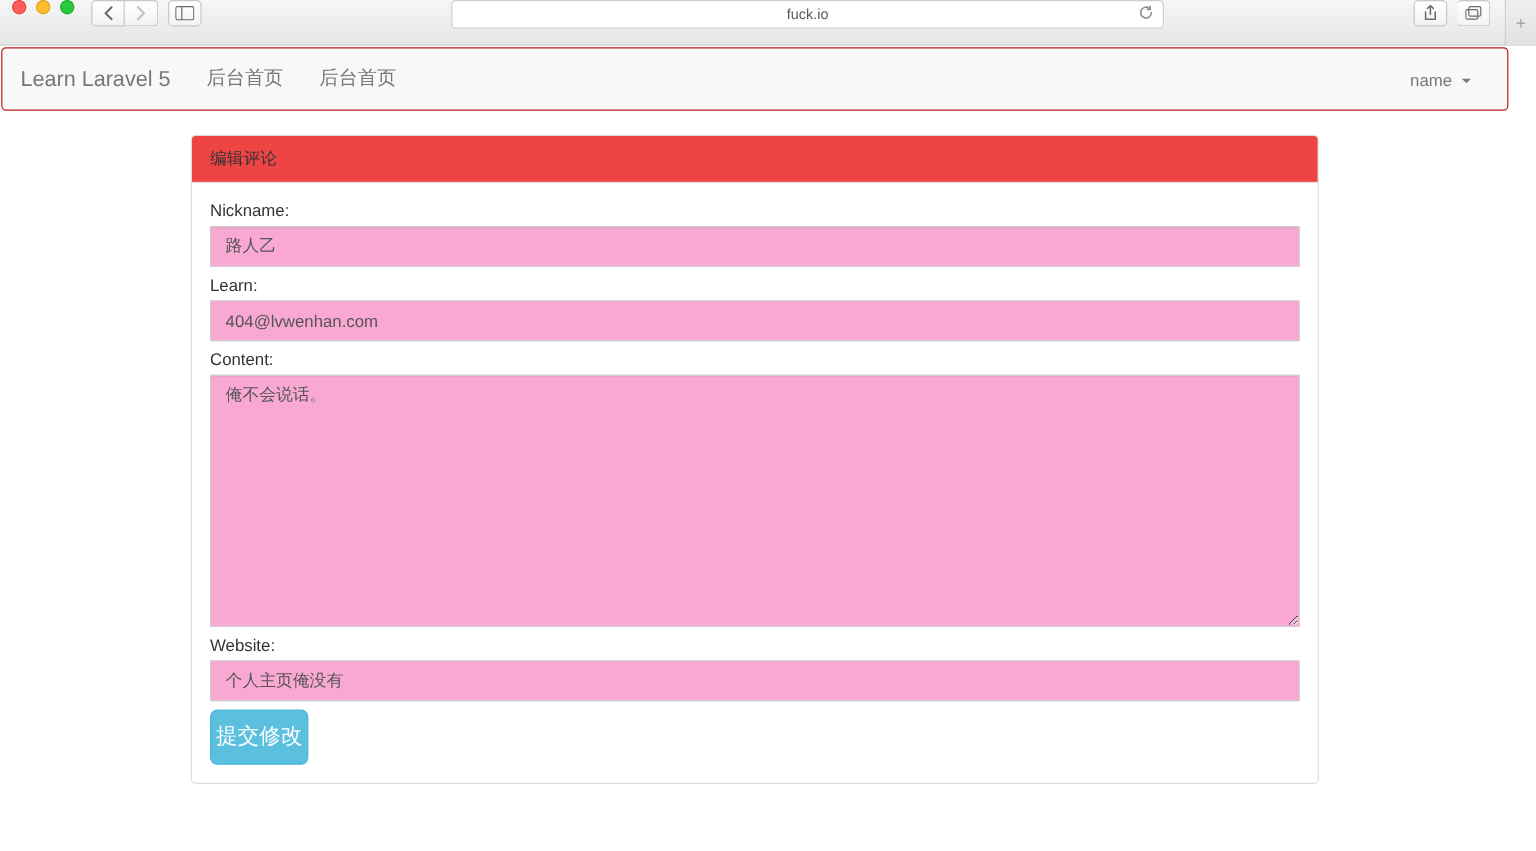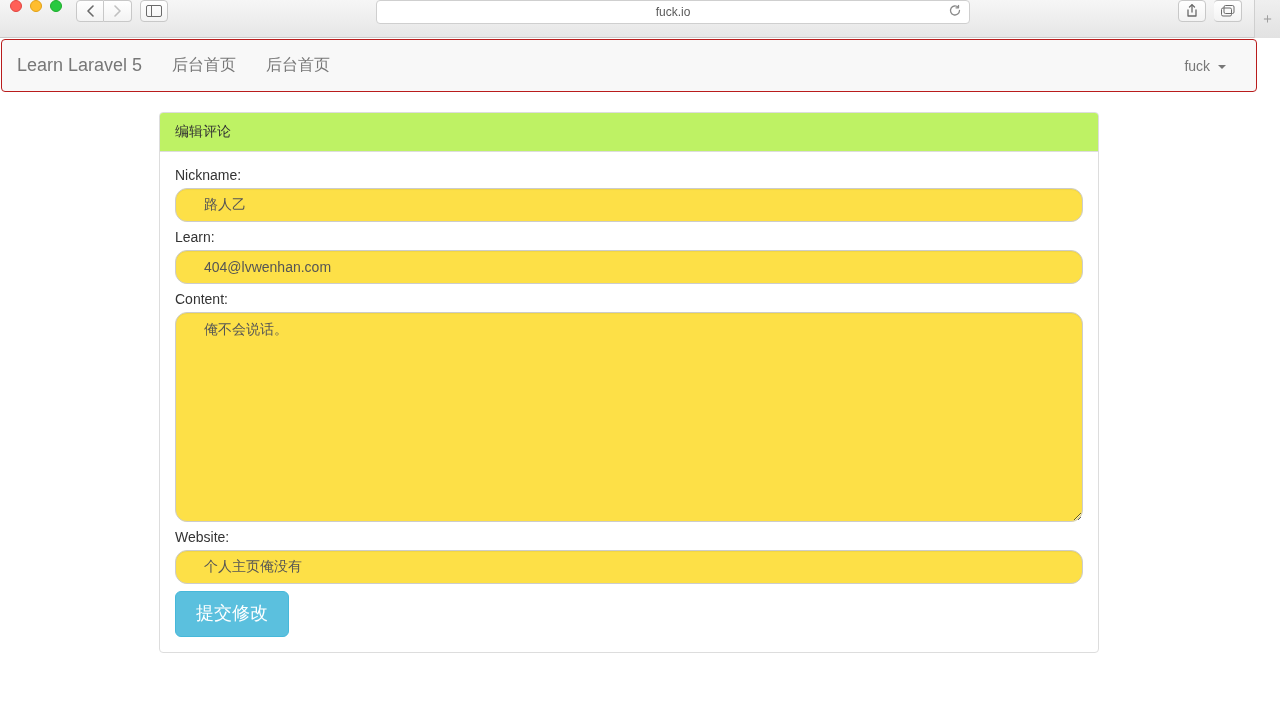--- a/index.html
+++ b/index.html
@@ -96,37 +96,37 @@
   .caret { display:inline-block; width:0;height:0;margin-left:4px;vertical-align:middle;
     border-top:4px dashed #777; border-right:4px solid transparent; border-left:4px solid transparent;}
 
   
   .container { width:970px; margin:0 auto; padding:0 15px; }
   .panel {
     border:1px solid #ddd; border-radius:4px; margin-bottom:20px;
     background:#fff;
   }
   .panel-heading {
-    background:#bef264; border-bottom:1px solid #ddd;
+    background:#ef4444; border-bottom:1px solid #ddd;
     padding:10px 15px; border-top-left-radius:3px; border-top-right-radius:3px;
     font-size:14px; color:#333;
   }
   .panel-body { padding:15px; }
 
   .form-group { margin-bottom:7px; }
   .form-group label { display:block; font-size:14px; color:#333; margin-bottom:5px; font-weight:400; }
   .form-control {
-    display:block; width:100%; height:34px; padding:6px 28px;
-    font-size:14px; color:#555; background:#fde047;
-    border:1px solid #ccc; border-radius:12px;
+    display:block; width:100%; height:34px; padding:6px 12px;
+    font-size:14px; color:#555; background:#f9a8d4;
+    border:1px solid #ccc; border-radius:0;
     box-shadow: inset 0 1px 1px rgba(0,0,0,.05);
   }
   textarea.form-control { height:210px; resize:both; line-height:1.5; }
   .btn-info {
-    display:inline-block; padding:10px 20px; font-size:18px;
+    display:inline-block; padding:10px 4px; font-size:18px;
     color:#fff; background:#5bc0de; border:1px solid #46b8da;
     border-radius:6px; cursor:pointer; line-height:1.33;
   }
 
   
   .spacer { height: 40px; }
 </style>
 </head>
 <body>
 
@@ -198,21 +198,21 @@
       <ul class="navbar-nav">
         <li>
             <a>后台首页</a>
           </li>
         <li>
             <a>后台首页</a>
           </li>
       </ul>
       <div class="navbar-right">
         <div class="dropdown">
-          <span>fuck</span>
+          <span>name</span>
           <span class="caret"></span>
         </div>
       </div>
     </nav>
 
     <div class="container">
       <div class="panel">
         <div class="panel-heading">编辑评论</div>
         <div class="panel-body">
 

